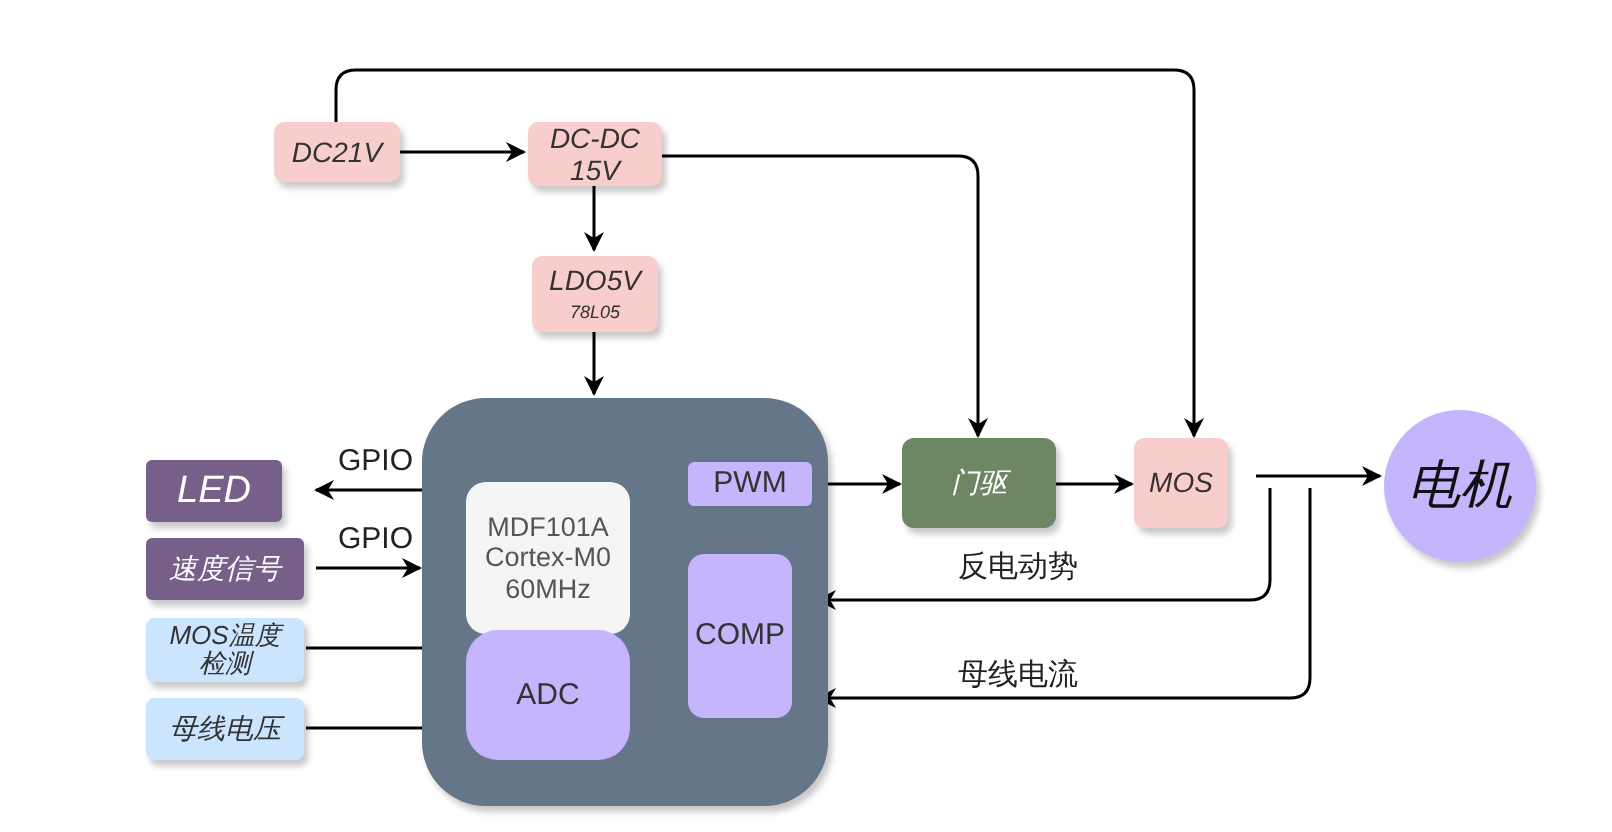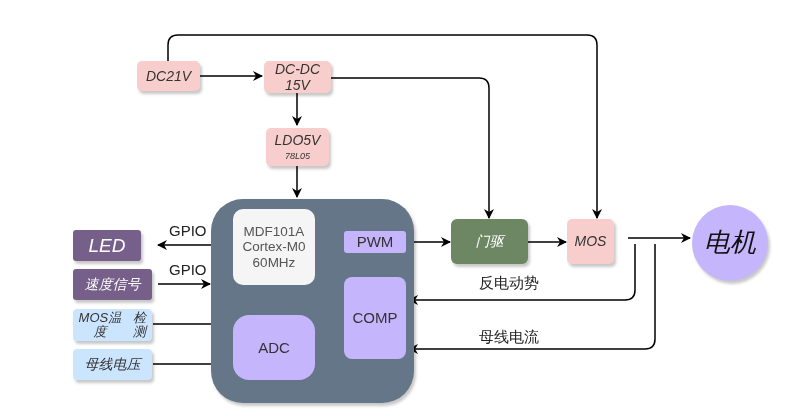--- a/index.html
+++ b/index.html
@@ -62,42 +62,42 @@
 <div class="box pink shadow" style="left:264px;top:61px;width:67px;height:32px;font-size:14px;flex-direction:column;">
   <span>DC-DC</span>
   <span>15V</span>
 </div>
 <div class="box pink shadow" style="left:266px;top:128px;width:63px;height:38px;font-size:14px;flex-direction:column;">
   <span>LDO5V</span>
   <span style="font-size:9px;margin-top:3px;">78L05</span>
 </div>
 
 <div class="box shadow" style="left:211px;top:199px;width:203px;height:204px;background:#647687;border-radius:32px;"></div>
-<div class="box" style="left:233px;top:209px;width:82px;height:76px;background:#f5f5f5;color:#555;border-radius:10px;font-size:13.5px;flex-direction:column;">
+<div class="box" style="left:233px;top:241px;width:82px;height:76px;background:#f5f5f5;color:#555;border-radius:10px;font-size:13.5px;flex-direction:column;">
   <span>MDF101A</span>
   <span>Cortex-M0</span>
   <span>60MHz</span>
 </div>
 <div class="box lav" style="left:344px;top:231px;width:62px;height:22px;font-size:15px;border-radius:3px;">
   <span>PWM</span>
 </div>
-<div class="box lav" style="left:344px;top:277px;width:62px;height:82px;font-size:15px;border-radius:8px;">
+<div class="box lav" style="left:344px;top:277px;width:52px;height:82px;font-size:15px;border-radius:8px;">
   <span>COMP</span>
 </div>
 <div class="box lav" style="left:233px;top:315px;width:82px;height:65px;font-size:15px;border-radius:16px;">
   <span>ADC</span>
 </div>
 
 <div class="box purple shadow" style="left:73px;top:230px;width:68px;height:31px;font-size:19px;">
   <span>LED</span>
 </div>
 <div class="box purple shadow" style="left:73px;top:269px;width:79px;height:31px;font-size:14px;">
   <span>速度信号</span>
 </div>
-<div class="box blue shadow" style="left:73px;top:309px;width:79px;height:32px;font-size:13px;flex-direction:row;line-height:1.05;">
+<div class="box blue shadow" style="left:73px;top:309px;width:79px;height:32px;font-size:13px;flex-direction:column;line-height:1.05;">
   <span>MOS温度</span>
   <span>检测</span>
 </div>
 <div class="box blue shadow" style="left:73px;top:349px;width:79px;height:31px;font-size:14px;">
   <span>母线电压</span>
 </div>
 <span class="label" style="left:169px;top:222px;">GPIO</span>
 <span class="label" style="left:169px;top:261px;">GPIO</span>
 
 <div class="box shadow" style="left:451px;top:219px;width:77px;height:45px;background:#6d8764;color:#fff;border-radius:6px;font-size:14px;">

